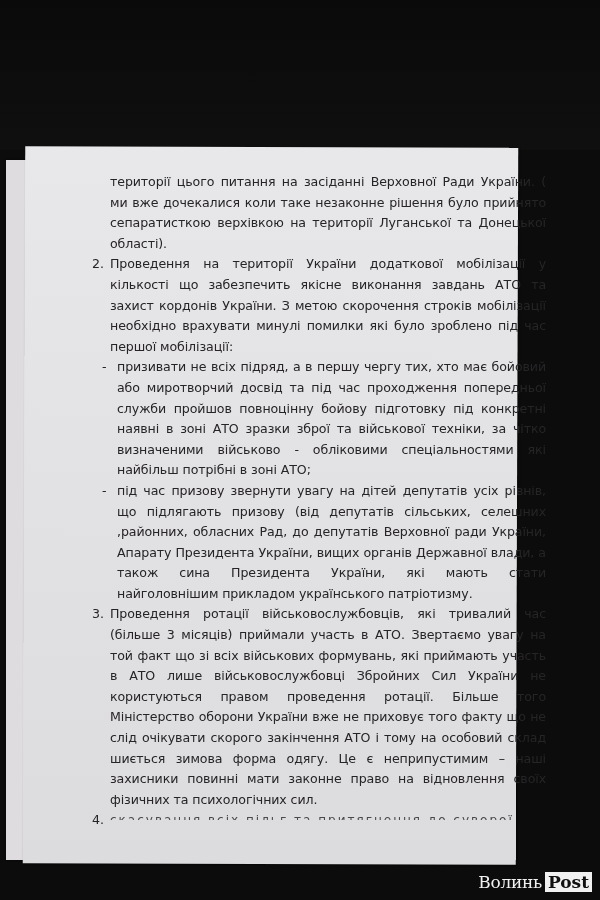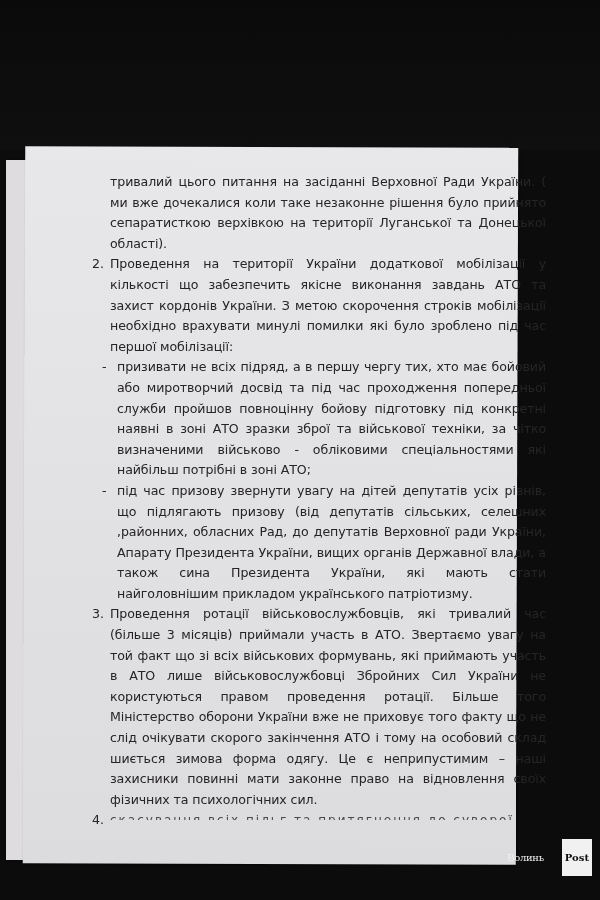--- a/index.html
+++ b/index.html
@@ -83,51 +83,50 @@
       letter-spacing: 2px;
       height: 10px;
       overflow: hidden;
       line-height: 20px;
       font-size: 12px;
       margin-top: 2px;
     }
     .watermark {
       position: absolute;
       right: 8px;
-      bottom: 24px;
+      bottom: 8px;
       display: flex;
       align-items: center;
       font-family: "DejaVu Serif", serif;
-      font-size: 10px;
-      gap: 15px;
+      font-size: 17px;
     }
     .wm-part1 {
       color: #f1f1f1;
       padding: 0 3px 0 0;
       letter-spacing: -0.3px;
     }
     .wm-part2 {
       background: #f1f1f1;
       color: #111;
-      padding: 13px 3px;
+      padding: 0 3px;
       font-weight: bold;
       font-family: "DejaVu Serif", serif;
     }
   </style>
 </head>
 <body>
 
 <div class="bg-top"></div>
 
 <div class="sheet-back"></div>
 <div class="sheet-front"></div>
 
 <div class="doc">
   <p>
-    <span>тривалий цього питання на засіданні Верховної Ради України.</span><span class="bold"> ( ми вже дочекалися коли таке незаконне рішення було прийнято сепаратисткою верхівкою на території Луганської та Донецької області).</span>
+    <span>території цього питання на засіданні Верховної Ради України.</span><span class="bold"> ( ми вже дочекалися коли таке незаконне рішення було прийнято сепаратисткою верхівкою на території Луганської та Донецької області).</span>
   </p>
 
   <div class="num-item">
     <span class="num-label bold">2.</span>
     <p>Проведення на території України додаткової мобілізації у кількості що забезпечить якісне виконання завдань АТО та захист кордонів України. З метою скорочення строків мобілізації необхідно врахувати минулі помилки які було зроблено під час першої мобілізації:</p>
 
     <div class="bullet-item" style="margin-left:0px;">
       <span class="bullet-label">-</span>
       <p>призивати не всіх підряд, а в першу чергу тих, хто має бойовий або миротворчий досвід та під час проходження попередньої служби пройшов повноцінну бойову підготовку під конкретні наявні в зоні АТО  зразки зброї та військової техніки, за чітко визначеними військово - обліковими спеціальностями які найбільш потрібні в зоні АТО;</p>
     </div>

